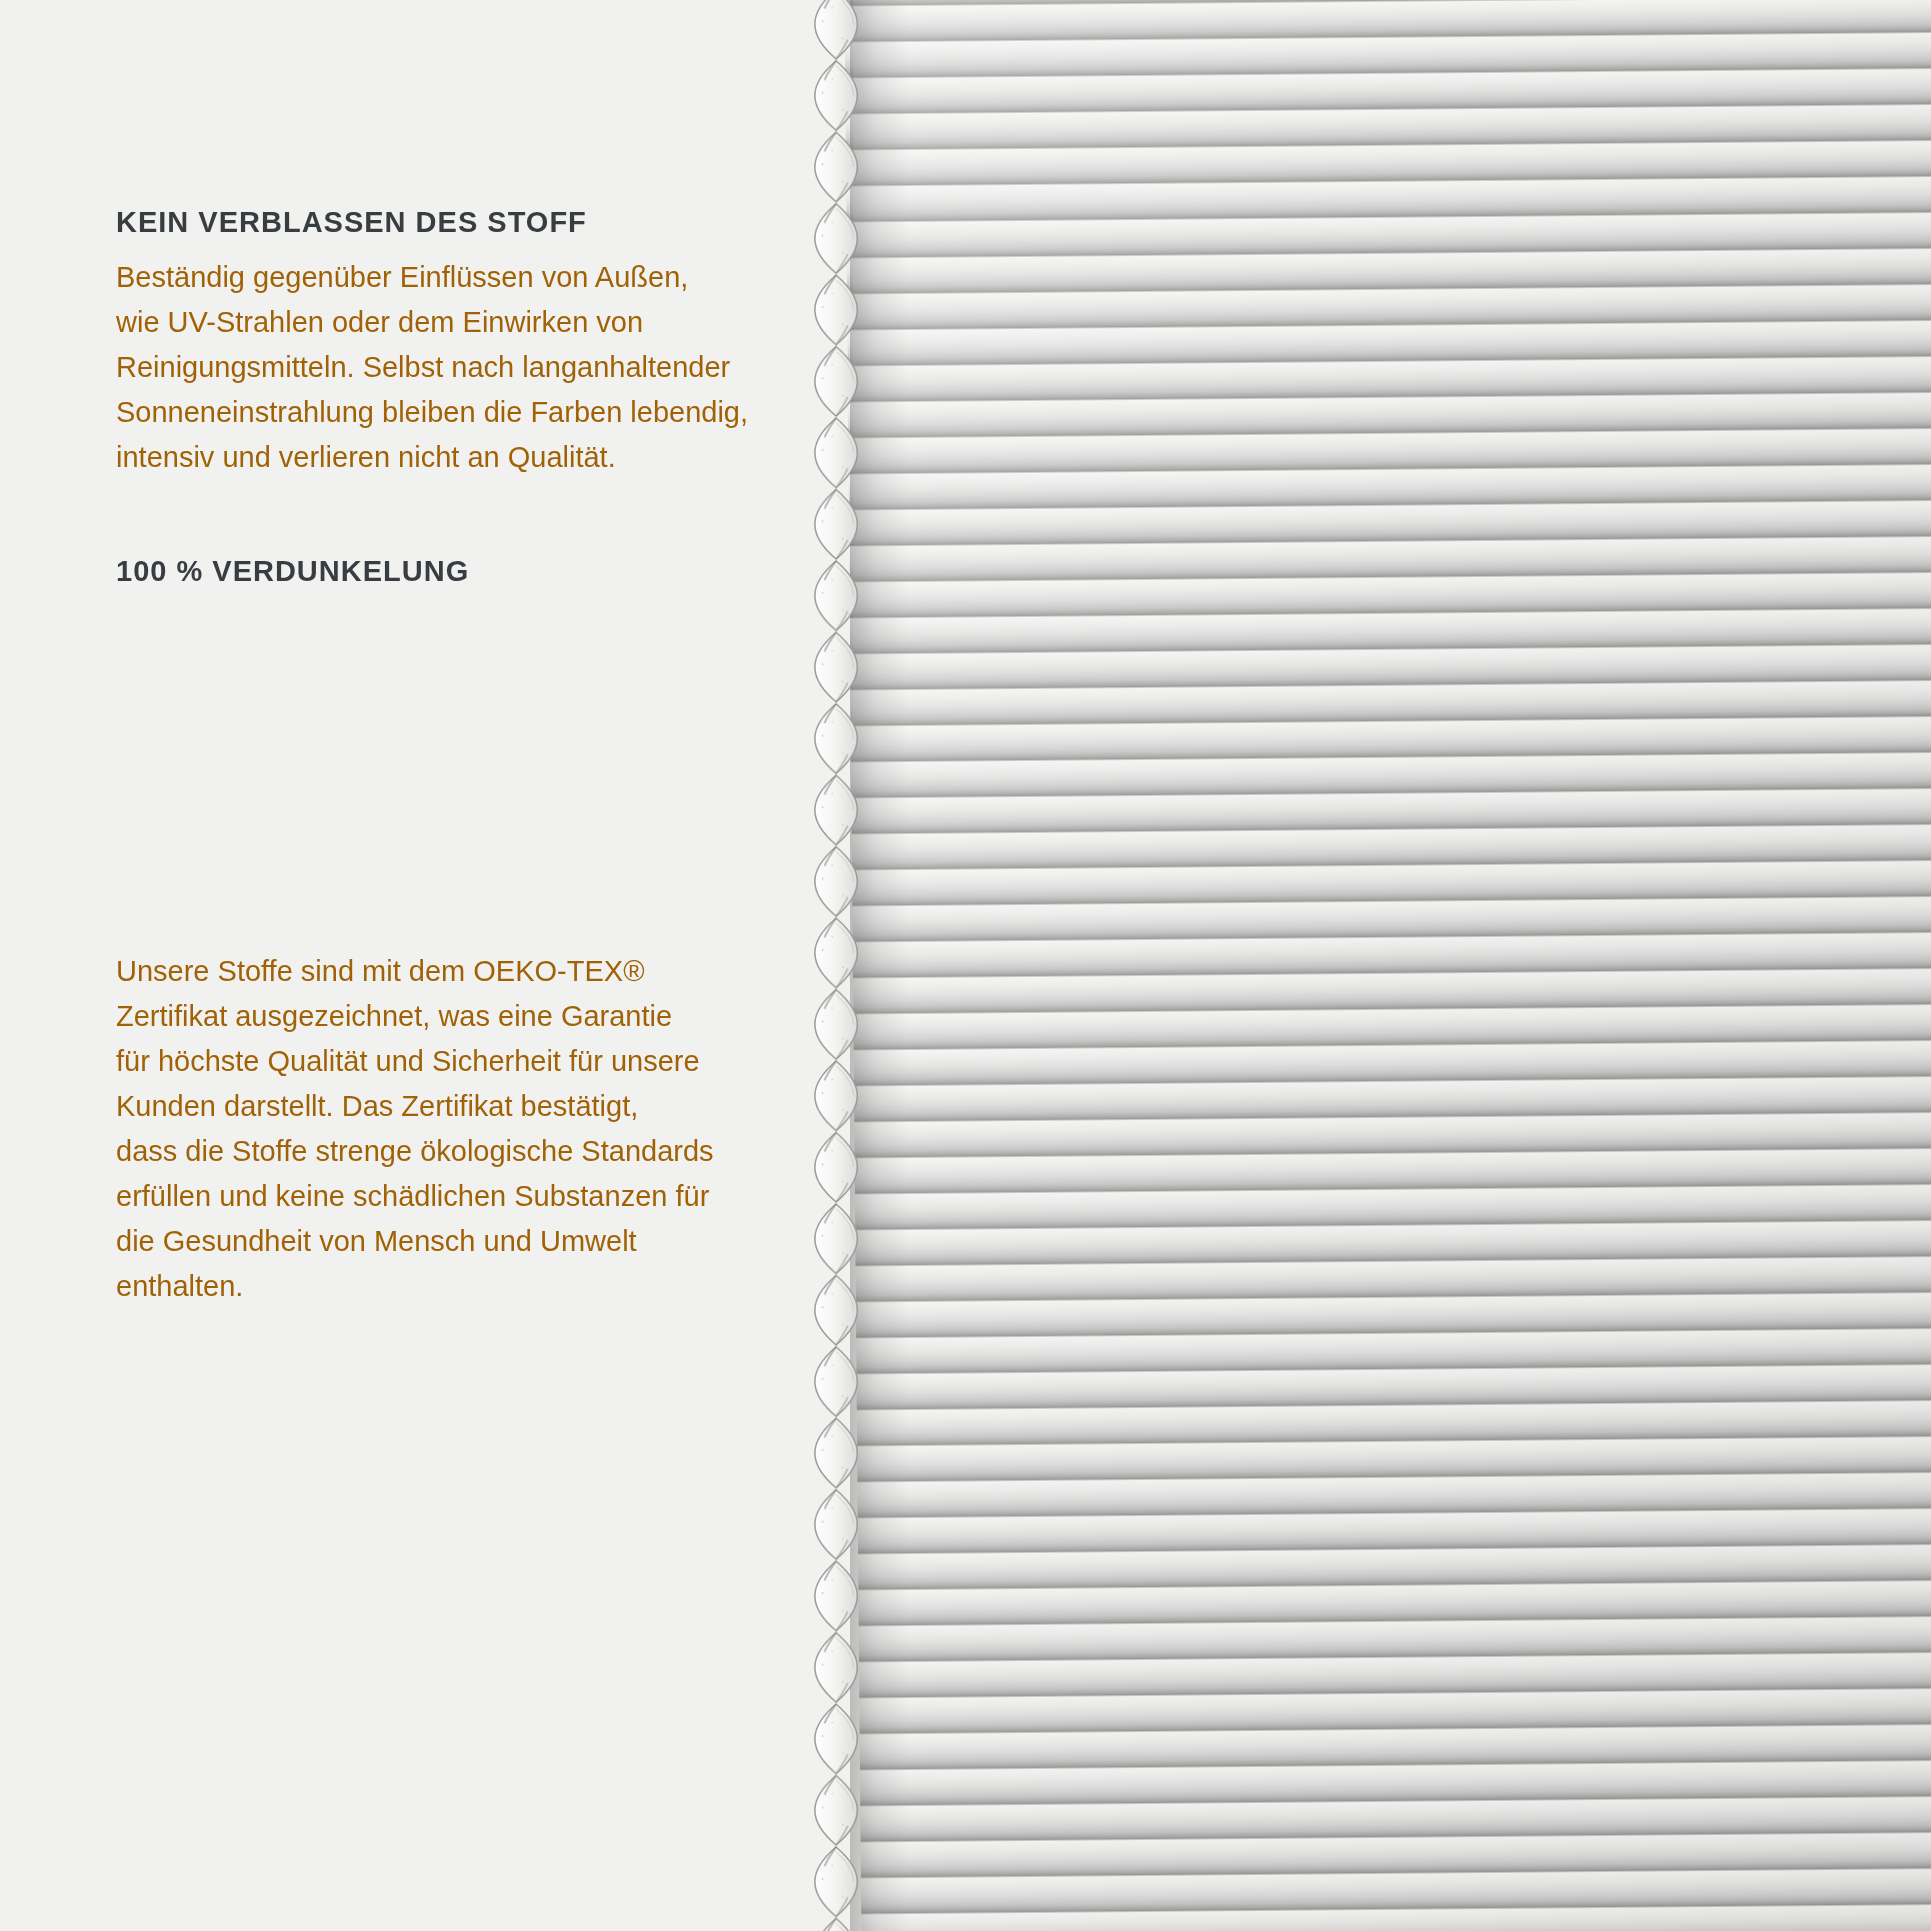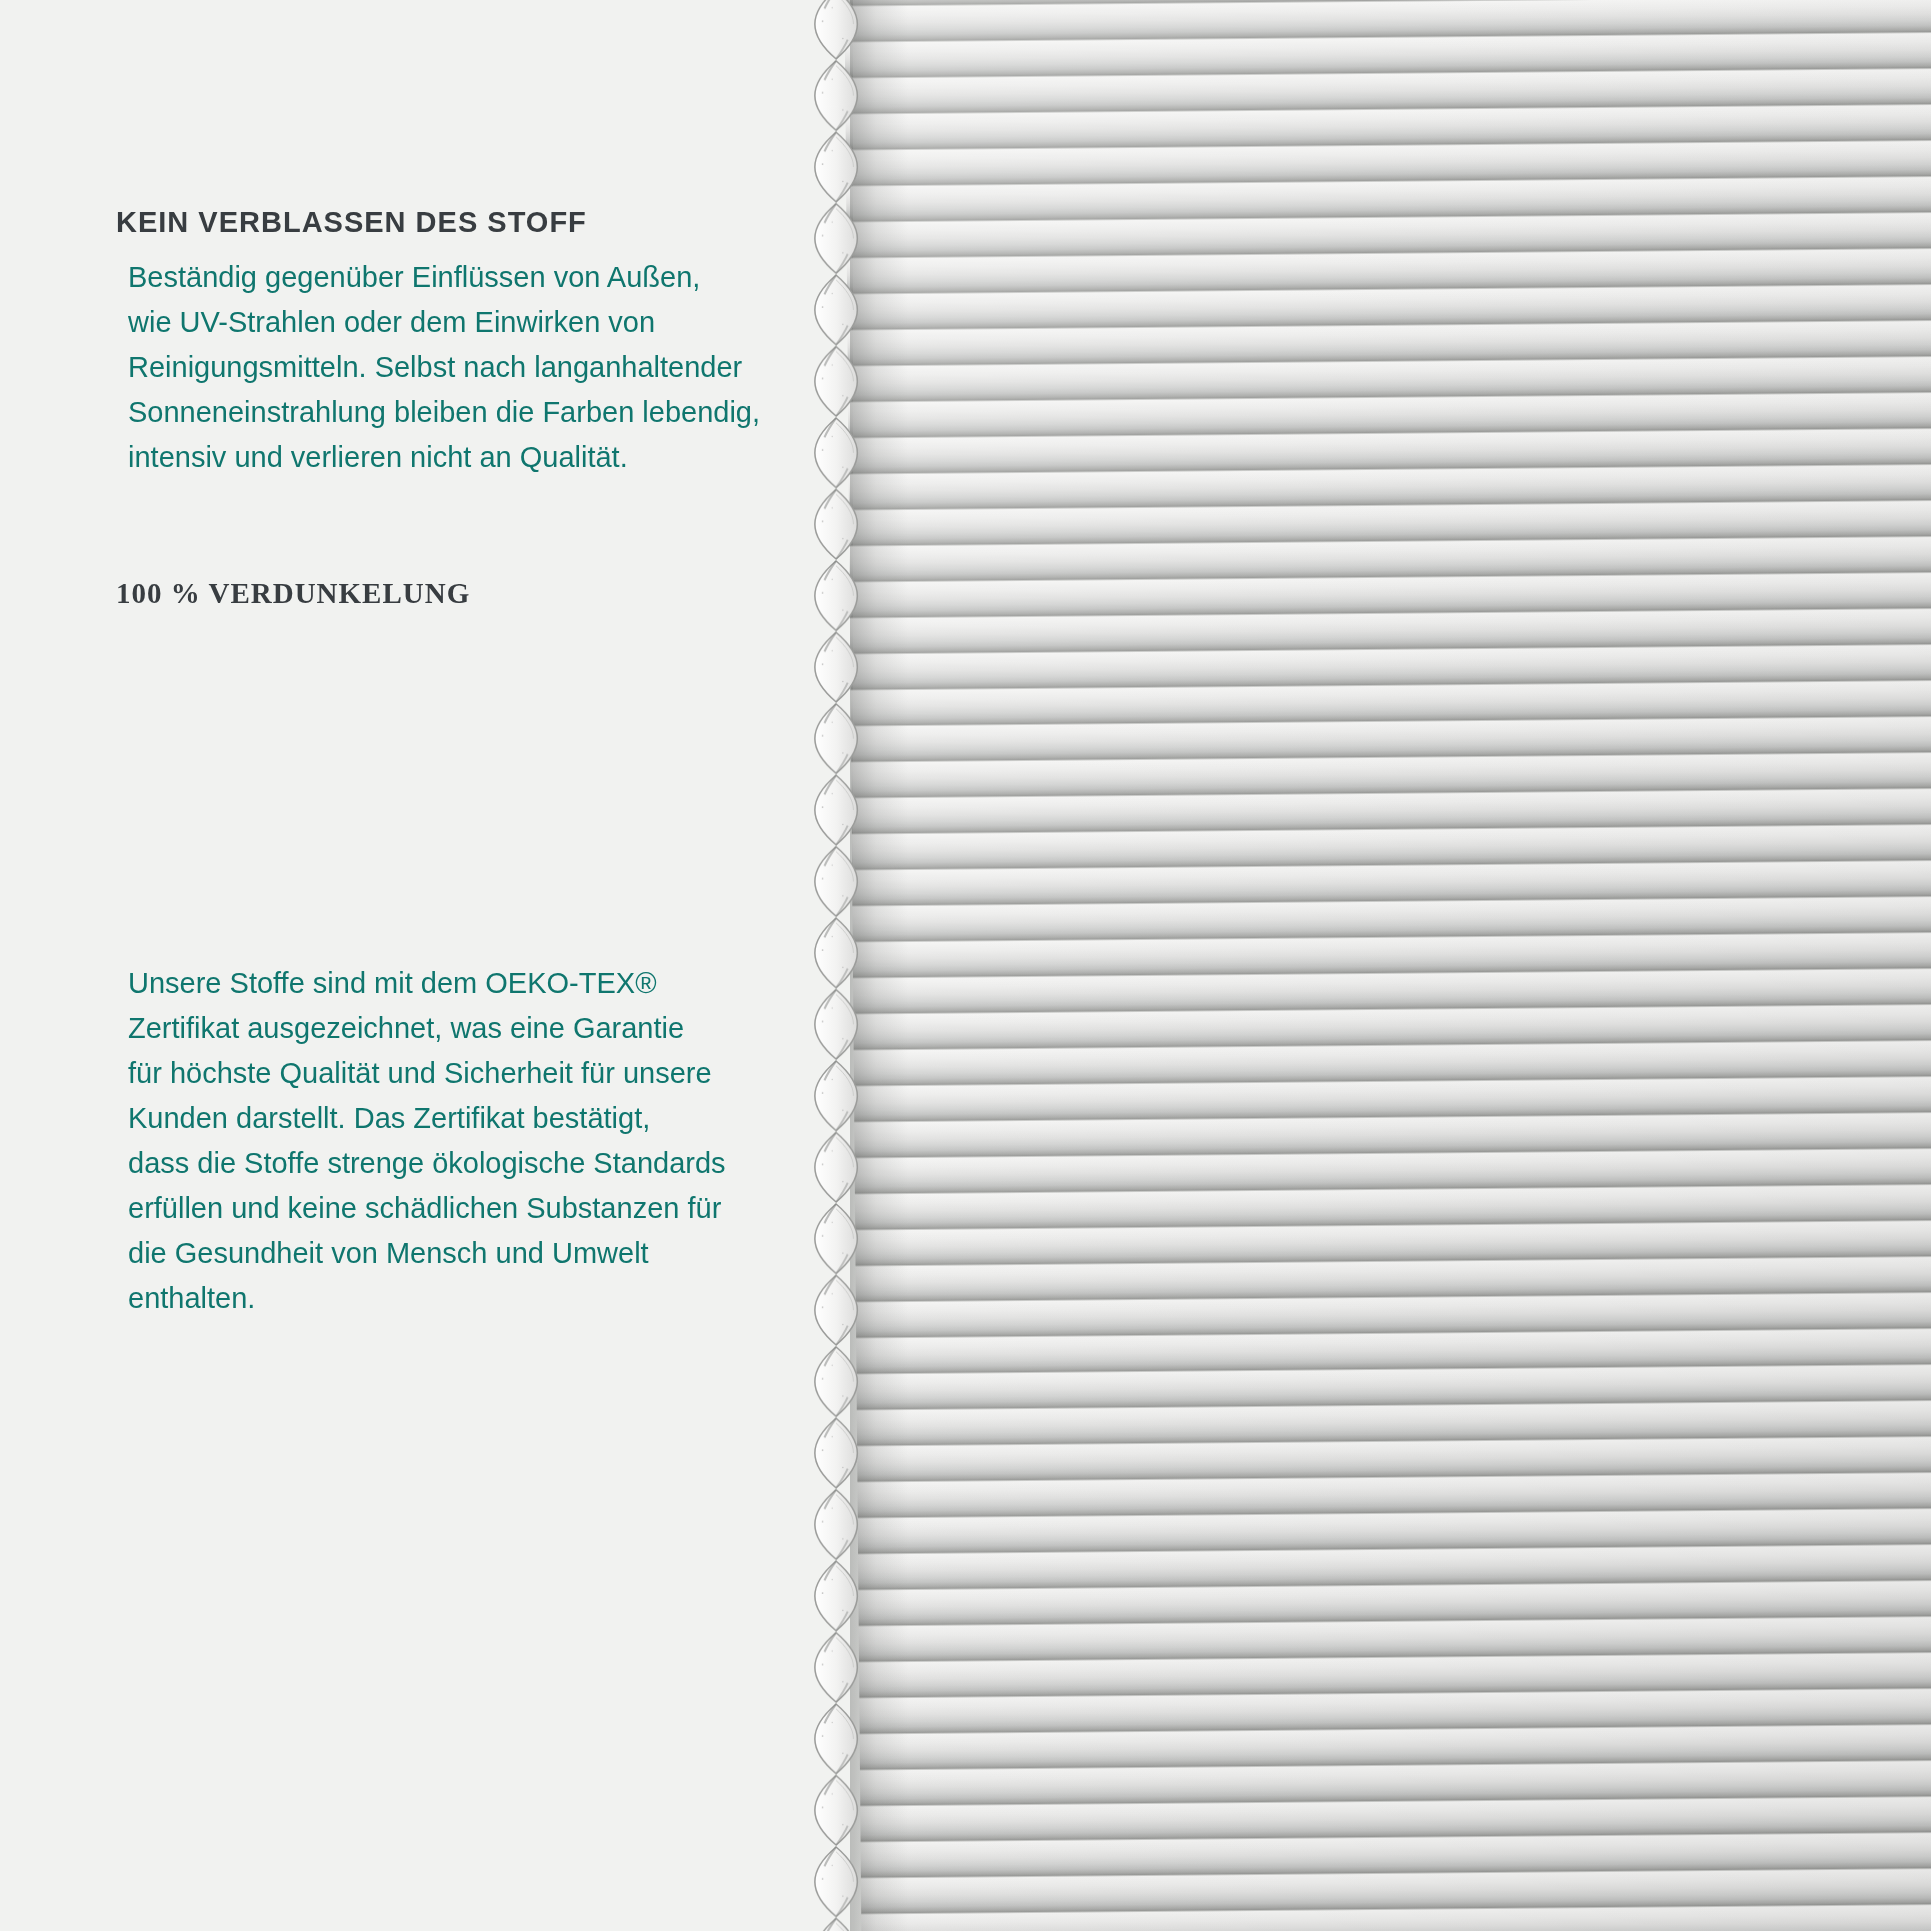--- a/index.html
+++ b/index.html
@@ -23,36 +23,36 @@
   .text-col {
     position: absolute;
     left: 116px;
     top: 0;
     width: 676px;
     height: 1732px;
     color: #3e4347;
   }
   .section { position: absolute; left: 0; width: 676px; }
   .section-1 { top: 206px; }
-  .section-2 { top: 577px; font-family: Liberation Serif, serif; }
+  .section-2 { top: 555px; }
   .section-3 { top: 949px; }
   .section h2 {
     margin: 0 0 16.4px 0;
     font-size: 29px;
     font-weight: 700;
     letter-spacing: 1px;
     color: #383d41;
   }
   .section p {
-    margin: 12px;
+    margin: 0;
     font-size: 29px;
     line-height: 45px;
     font-weight: 400;
     white-space: pre-line;
-    color: #0f766e;
+    color: #a16207;
   }
   .brand {
     position: absolute;
     left: 116px;
     top: 1821px;
     width: 599px;
     text-align: center;
     font-family: "DejaVu Serif", serif;
     font-style: italic;
     font-weight: 700;

